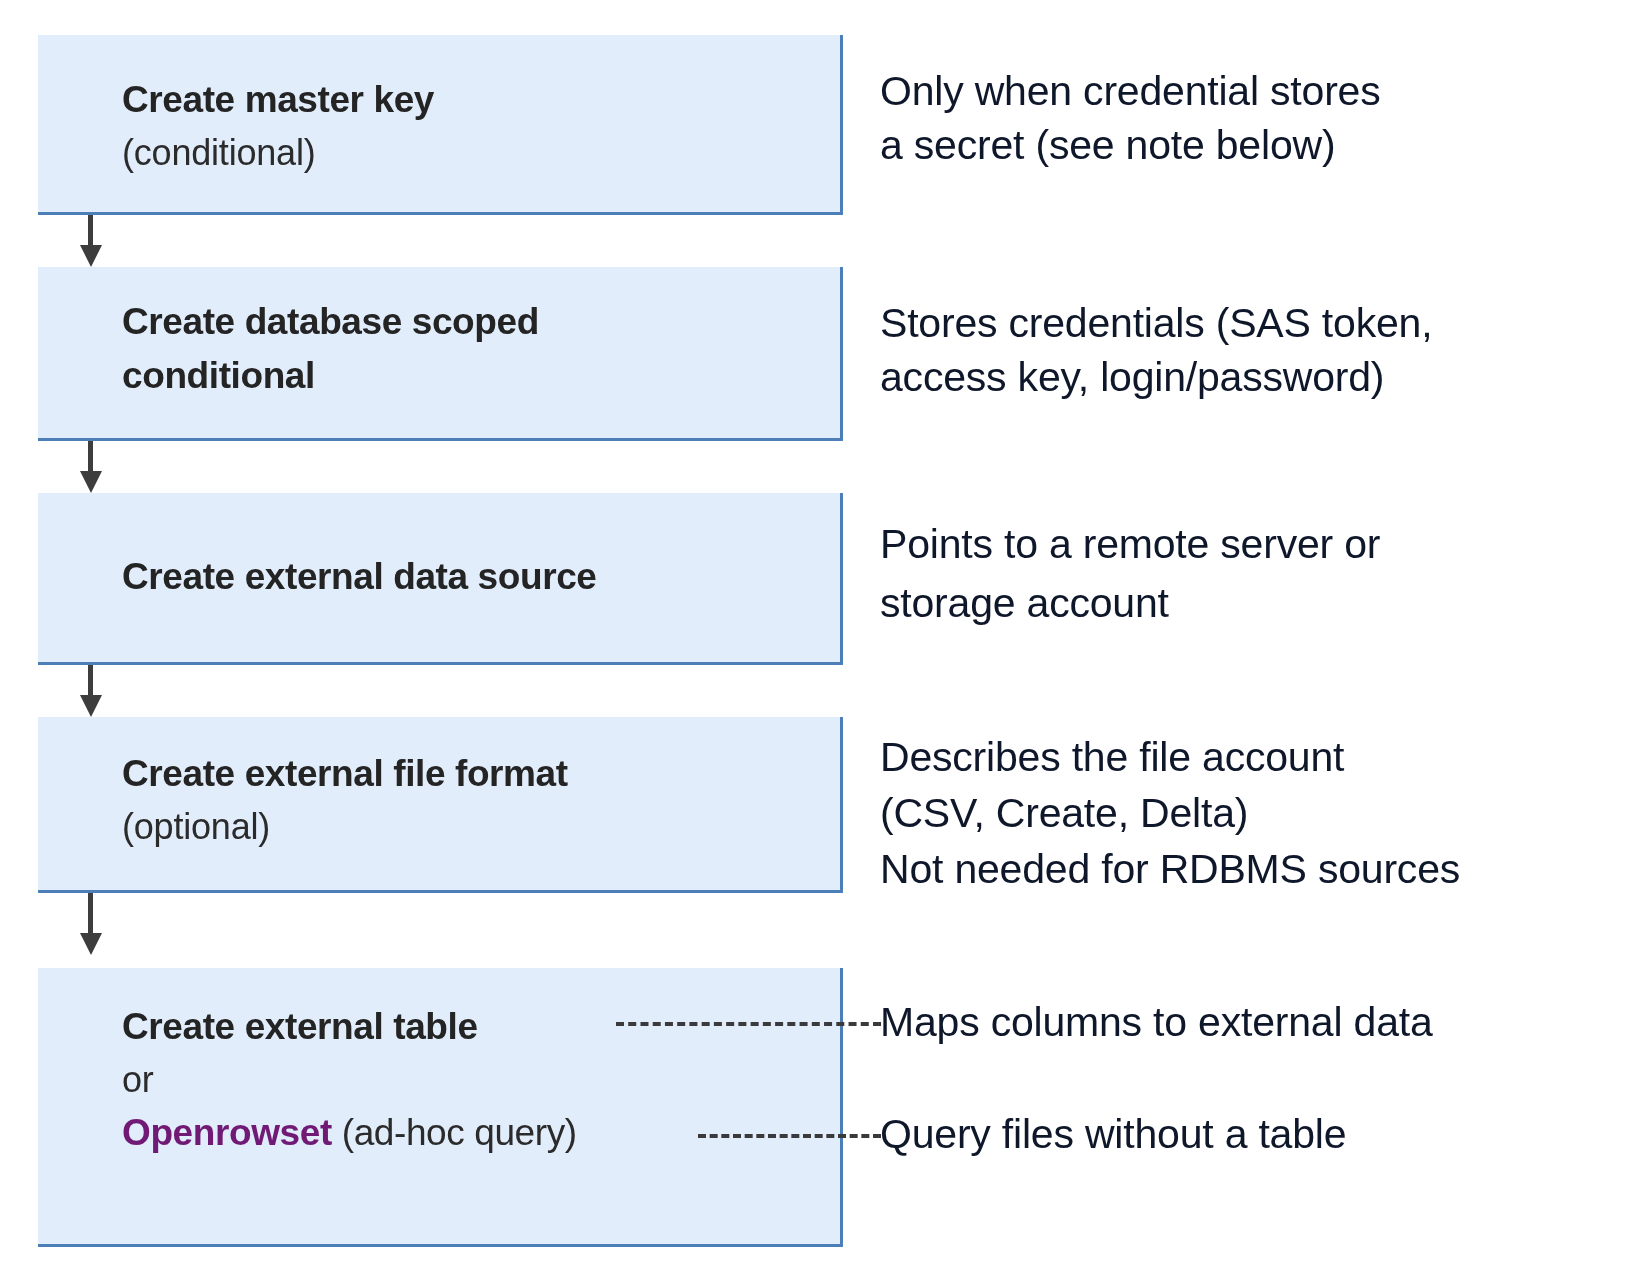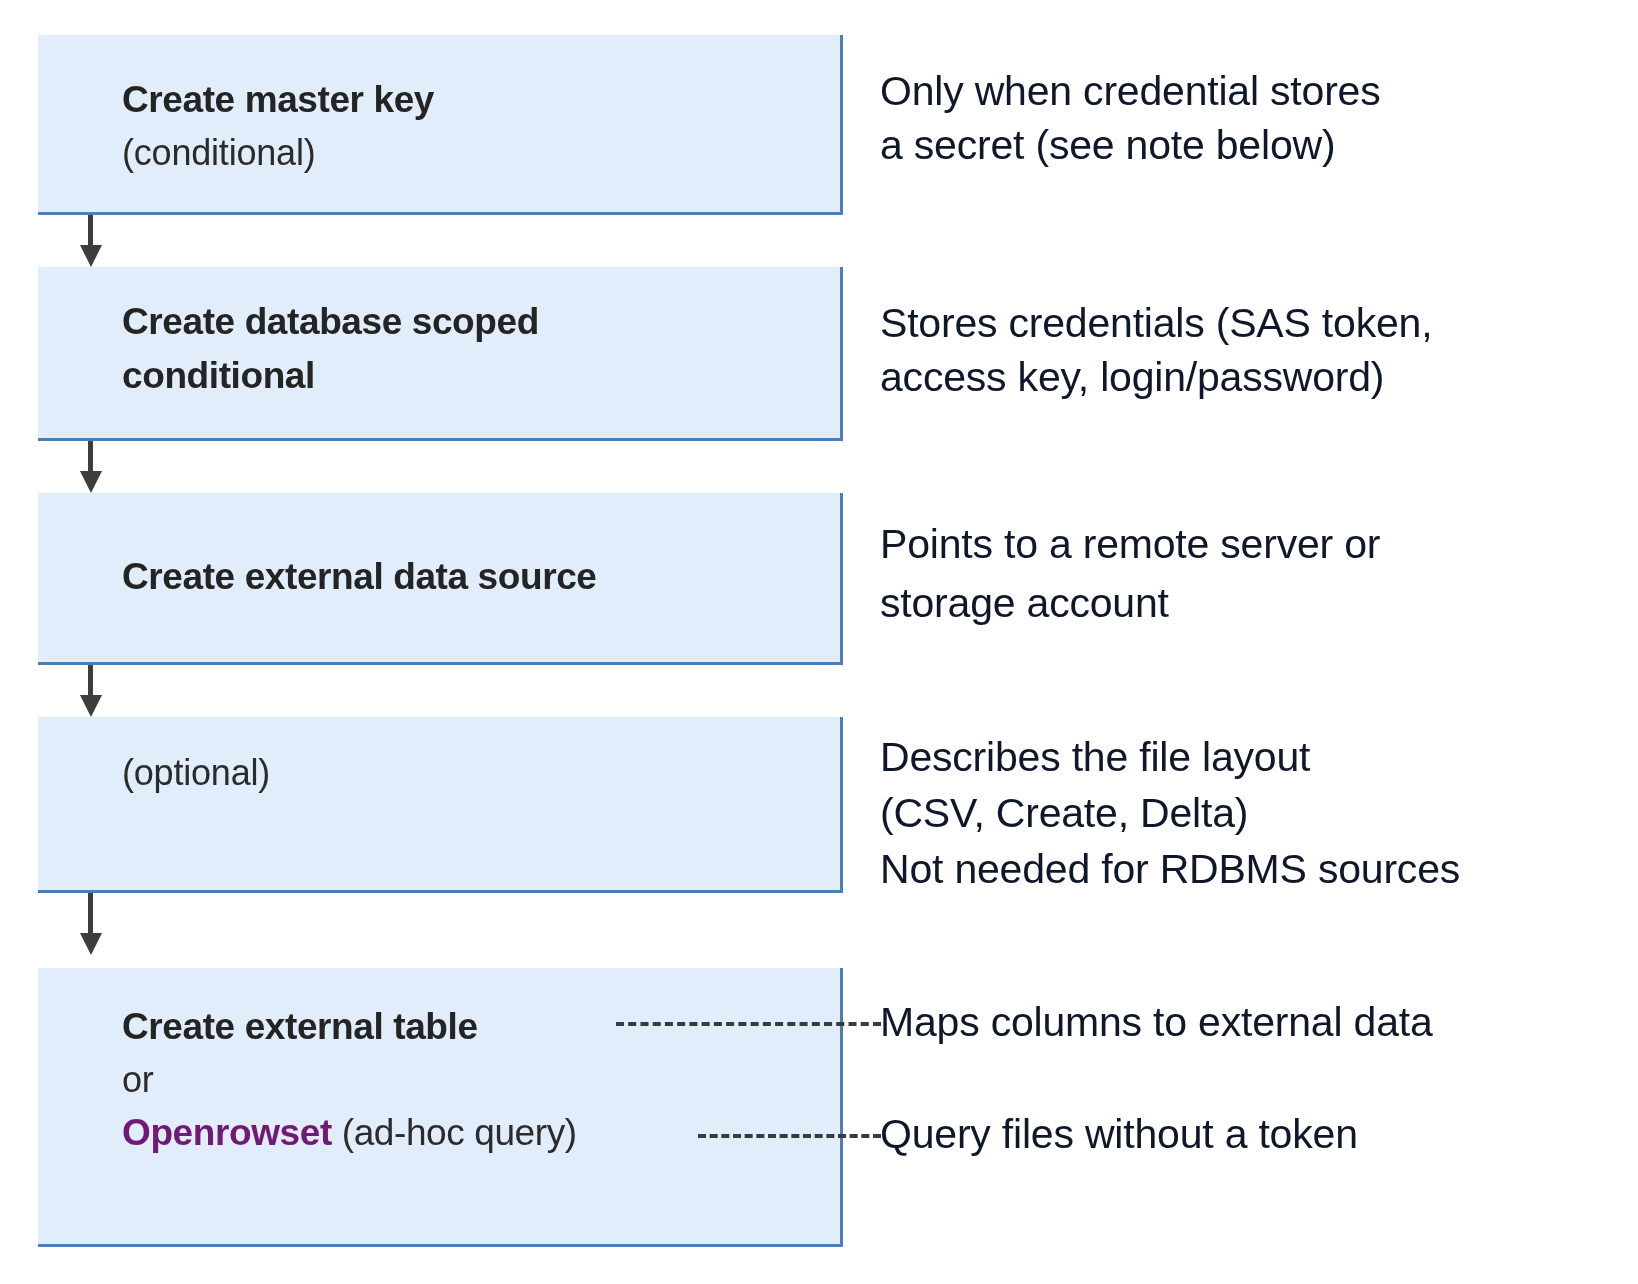--- a/index.html
+++ b/index.html
@@ -154,24 +154,25 @@
   <div class="note" style="top:517px;">Points to a remote server or</div>
   <div class="note" style="top:576px;">storage account</div>
 
   <div class="arrow" style="top:665px; height:52px;">
     <div class="shaft" style="height:32px;"></div>
     <div class="head" style="top:30px;"></div>
   </div>
 
   <div class="step-box" style="top:717px; height:176px;">
     <div class="box-inner" style="top:30px;">
+      <div class="title">Create external file format</div>
       <div class="sub">(optional)</div>
     </div>
   </div>
-  <div class="note" style="top:730px;">Describes the file layout</div>
+  <div class="note" style="top:730px;">Describes the file account</div>
   <div class="note" style="top:786px;">(CSV, Create, Delta)</div>
   <div class="note" style="top:842px;">Not needed for RDBMS sources</div>
 
   <div class="arrow" style="top:893px; height:62px;">
     <div class="shaft" style="height:42px;"></div>
     <div class="head" style="top:40px;"></div>
   </div>
 
   <div class="step-box" style="top:968px; height:279px;">
     <div class="box-inner" style="top:32px;">
@@ -180,15 +181,15 @@
       <div class="mixed-line title-wrap">
         <span class="b">Openrowset</span><span class="n"> (ad-hoc query)</span>
       </div>
     </div>
   </div>
 
   <div class="dash" style="left:616px; top:1022px; width:265px;"></div>
   <div class="dash" style="left:698px; top:1134px; width:183px;"></div>
 
   <div class="note" style="top:995px;">Maps columns to external data</div>
-  <div class="note" style="top:1107px;">Query files without a token</div>
+  <div class="note" style="top:1107px;">Query files without a table</div>
 
 </div>
 
 </body></html>

